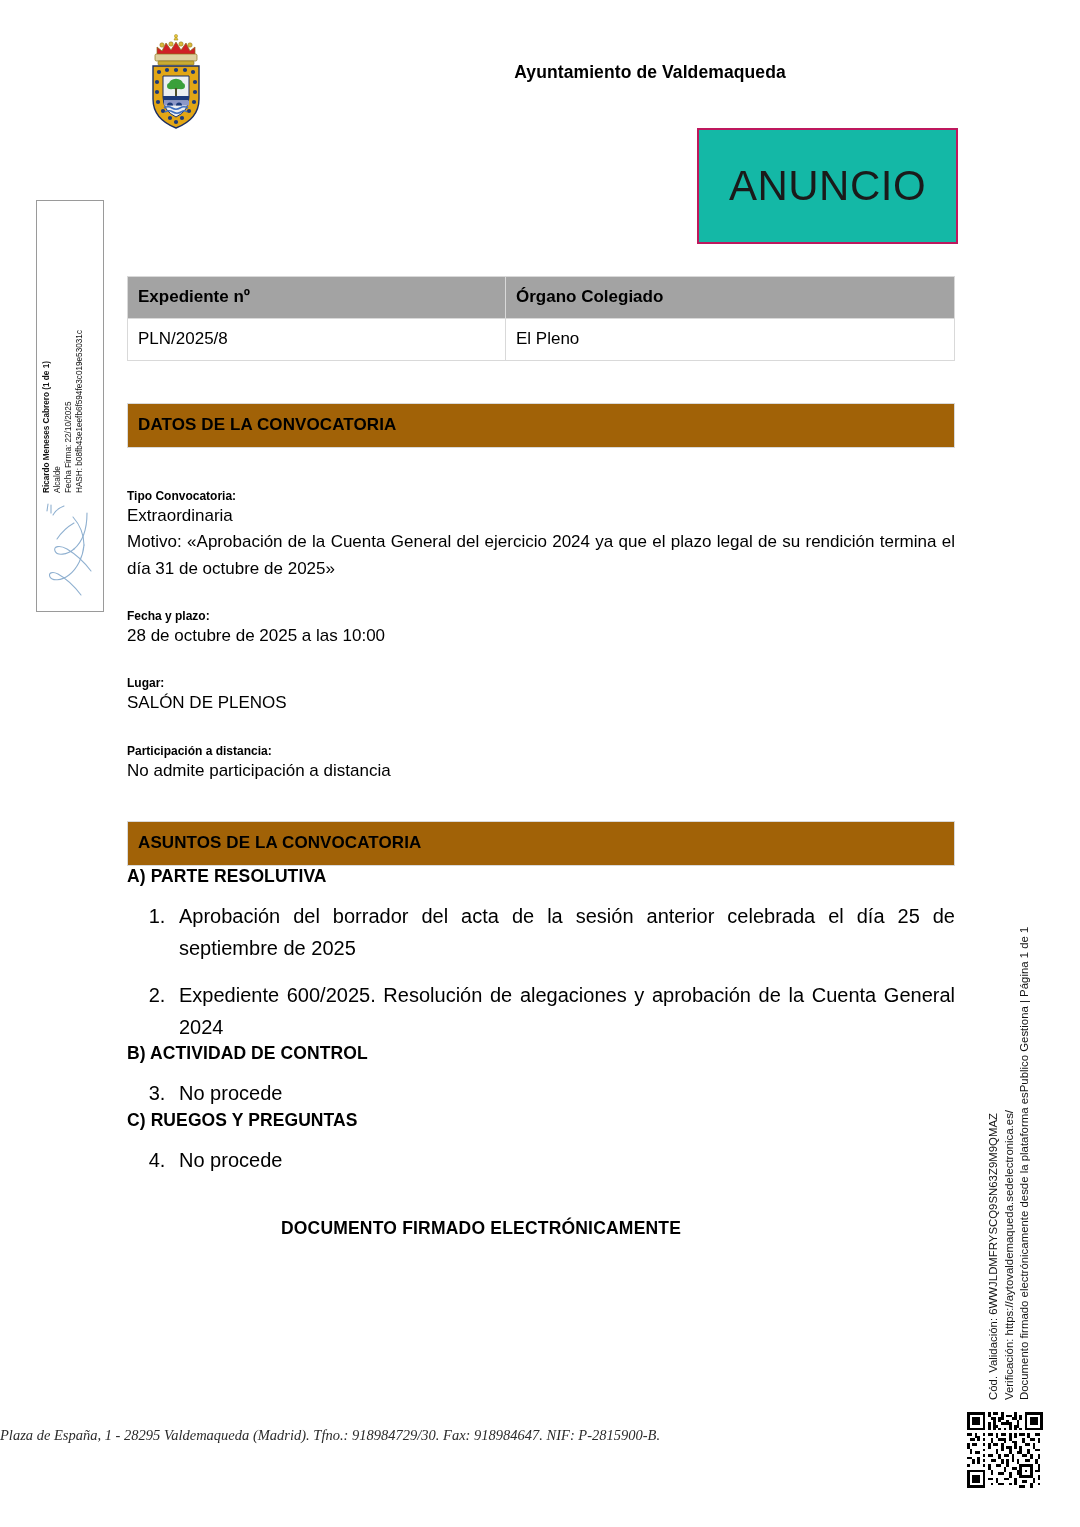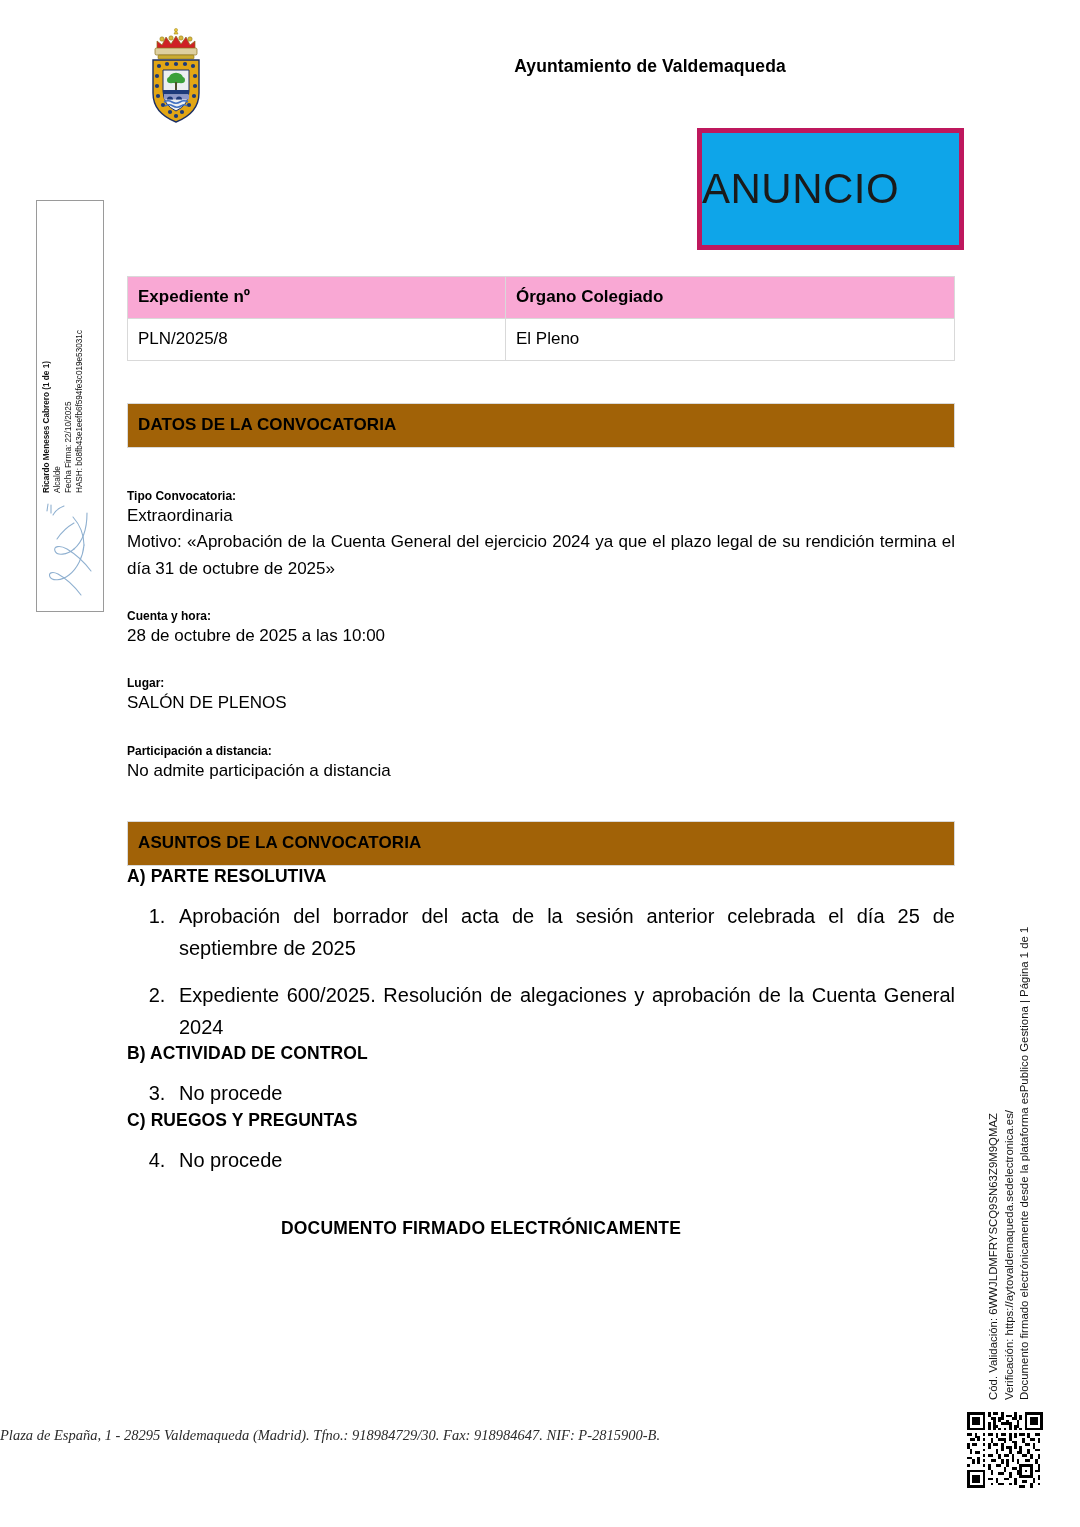--- a/index.html
+++ b/index.html
@@ -16,21 +16,21 @@
     width: 1080px;
     height: 1527px;
     background: #ffffff;
     overflow: hidden;
   }
 
   
   .header {
     position: absolute;
     left: 0;
-    top: 24px;
+    top: 30px;
     width: 860px;
     height: 100px;
   }
   .crest {
     position: absolute;
     left: 145px;
     top: 3px;
     width: 62px;
     height: 98px;
   }
@@ -45,25 +45,25 @@
     letter-spacing: 0.1px;
   }
 
   
   .anuncio-box {
     position: absolute;
     left: 697px;
     top: 128px;
     width: 257px;
     height: 112px;
-    background: #0ea5e9;
-    border: 5px solid #be185d;
+    background: #14b8a6;
+    border: 2px solid #be185d;
     display: flex;
     align-items: center;
-    justify-content: flex-start;
+    justify-content: center;
   }
   .anuncio-text {
     font-size: 42px;
     letter-spacing: 0.5px;
     color: #1a1a1a;
   }
 
   
   .content {
     position: absolute;
@@ -79,21 +79,21 @@
     table-layout: fixed;
   }
   table.exp-table td {
     border: 1px solid #d9d9d9;
     padding: 9px 10px 10px 10px;
     font-size: 17px;
     vertical-align: middle;
     height: 22px;
   }
   table.exp-table tr.head td {
-    background: #f9a8d4;
+    background: #a3a3a3;
     font-weight: bold;
   }
   table.exp-table tr.body td {
     background: #ffffff;
   }
   .col-a { width: 357px; }
 
   
   .section-banner {
     background: #a16207;
@@ -307,21 +307,21 @@
       </tr>
     </tbody>
       </table>
 
     <div class="section-banner sec-datos">DATOS DE LA CONVOCATORIA</div>
 
     <div class="field-label first">Tipo Convocatoria:</div>
     <div class="field-value">Extraordinaria</div>
     <div class="field-value just">Motivo: «Aprobación de la Cuenta General del ejercicio 2024 ya que el plazo legal de su rendición termina el día 31 de octubre de 2025»</div>
 
-    <div class="field-label">Cuenta y hora:</div>
+    <div class="field-label">Fecha y plazo:</div>
     <div class="field-value">28 de octubre de 2025 a las 10:00</div>
 
     <div class="field-label">Lugar:</div>
     <div class="field-value">SALÓN DE PLENOS</div>
 
     <div class="field-label">Participación a distancia:</div>
     <div class="field-value">No admite participación a distancia</div>
 
     <div class="section-banner sec-asuntos">ASUNTOS DE LA CONVOCATORIA</div>
 

